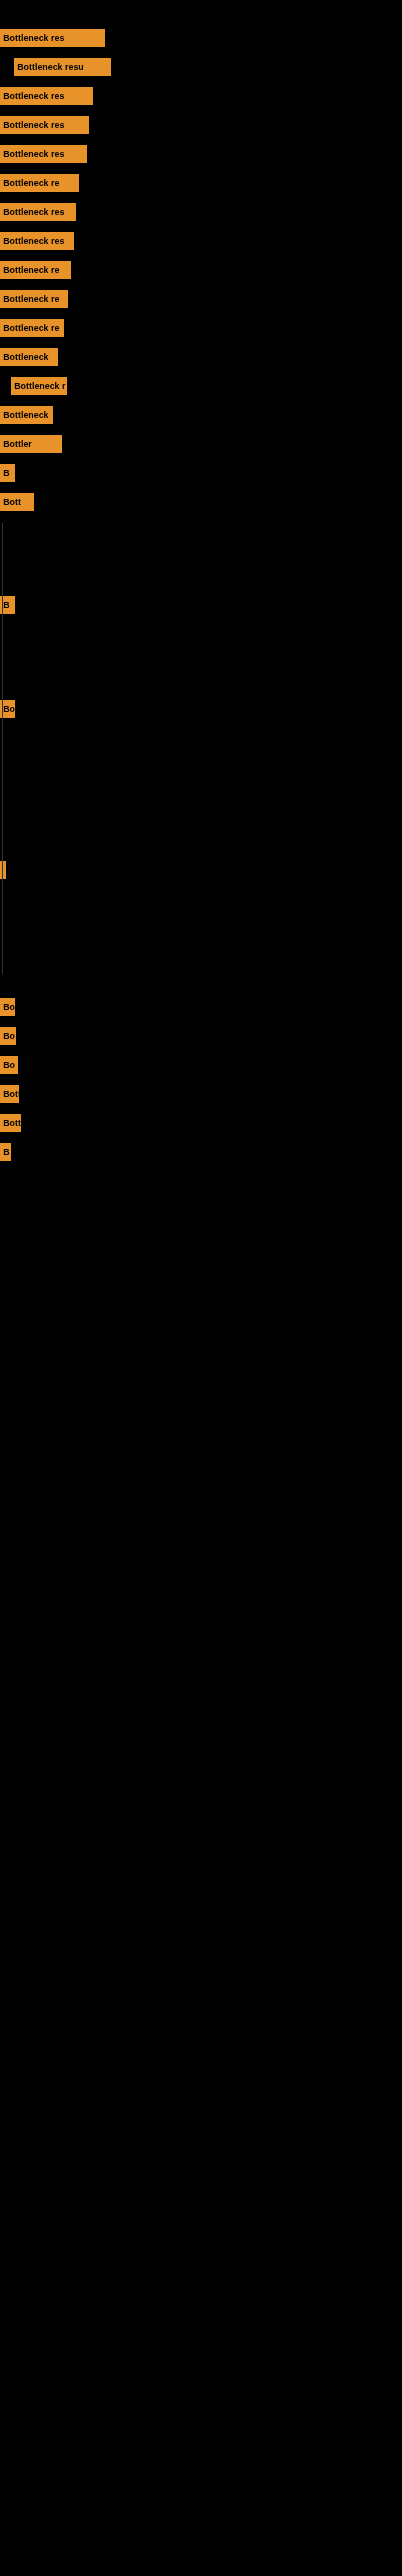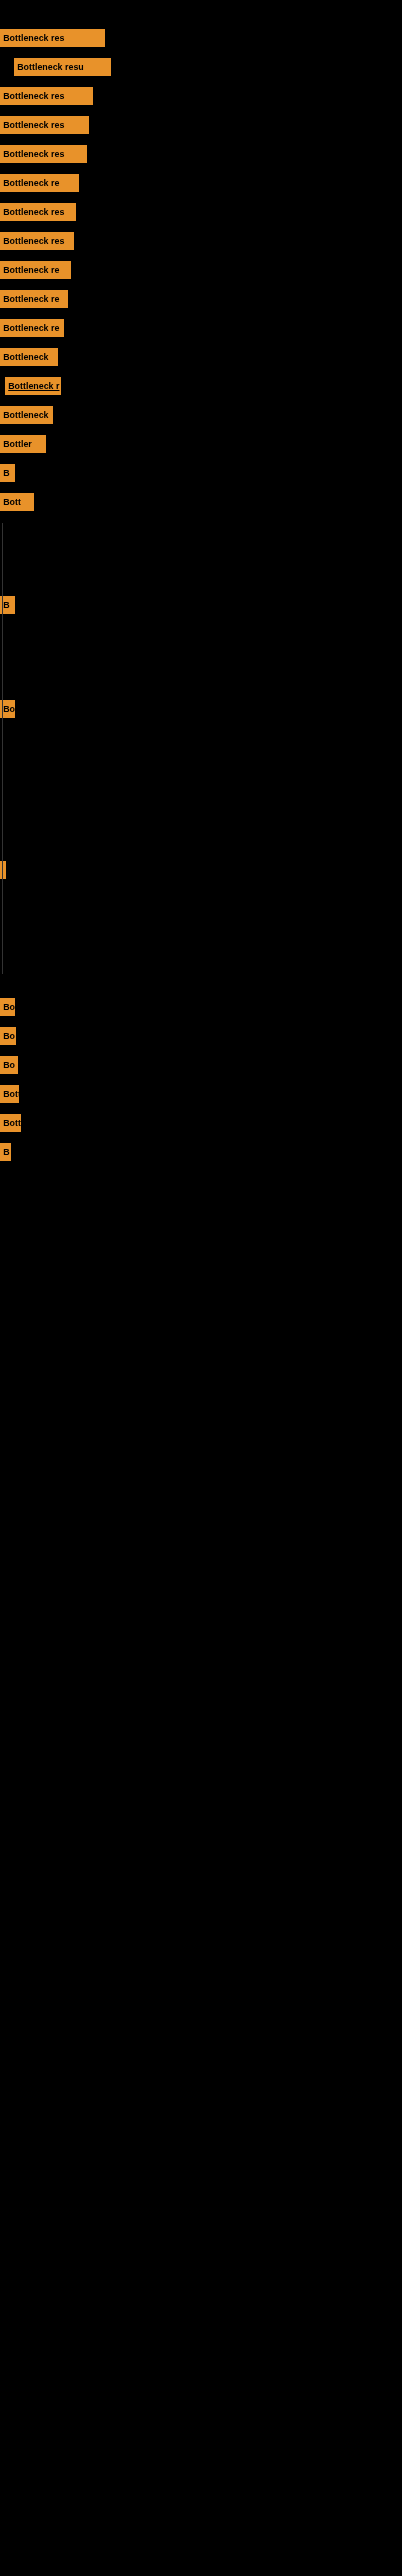--- a/index.html
+++ b/index.html
@@ -78,28 +78,28 @@
     </div>
     <div class="bar-row" style="top: 282px; left: 0px;">
       <div class="bar-label" style="width: 68px;">Bottleneck re</div>
     </div>
     <div class="bar-row" style="top: 311px; left: 0px;">
       <div class="bar-label" style="width: 64px;">Bottleneck re</div>
     </div>
     <div class="bar-row" style="top: 340px; left: 0px;">
       <div class="bar-label" style="width: 58px;">Bottleneck</div>
     </div>
-    <div class="bar-row" style="top: 369px; left: 5px; text-decoration: underline;">
+    <div class="bar-row" style="top: 369px; left: 11px;">
       <div class="bar-label" style="width: 56px;">Bottleneck r</div>
     </div>
     <div class="bar-row" style="top: 398px; left: 0px;">
       <div class="bar-label" style="width: 53px;">Bottleneck</div>
     </div>
     <div class="bar-row" style="top: 427px; left: 0px;">
-      <div class="bar-label" style="width: 46px;">Bottler</div>
+      <div class="bar-label" style="width: 62px;">Bottler</div>
     </div>
     <div class="bar-row" style="top: 456px; left: 0px;">
       <div class="bar-label" style="width: 14.5px;">B</div>
     </div>
     <div class="bar-row" style="top: 485px; left: 0px;">
       <div class="bar-label" style="width: 34px;">Bott</div>
     </div>
     <div class="bar-row" style="top: 588px; left: 0px;">
       <div class="bar-label" style="width: 14.5px;">B</div>
     </div>

